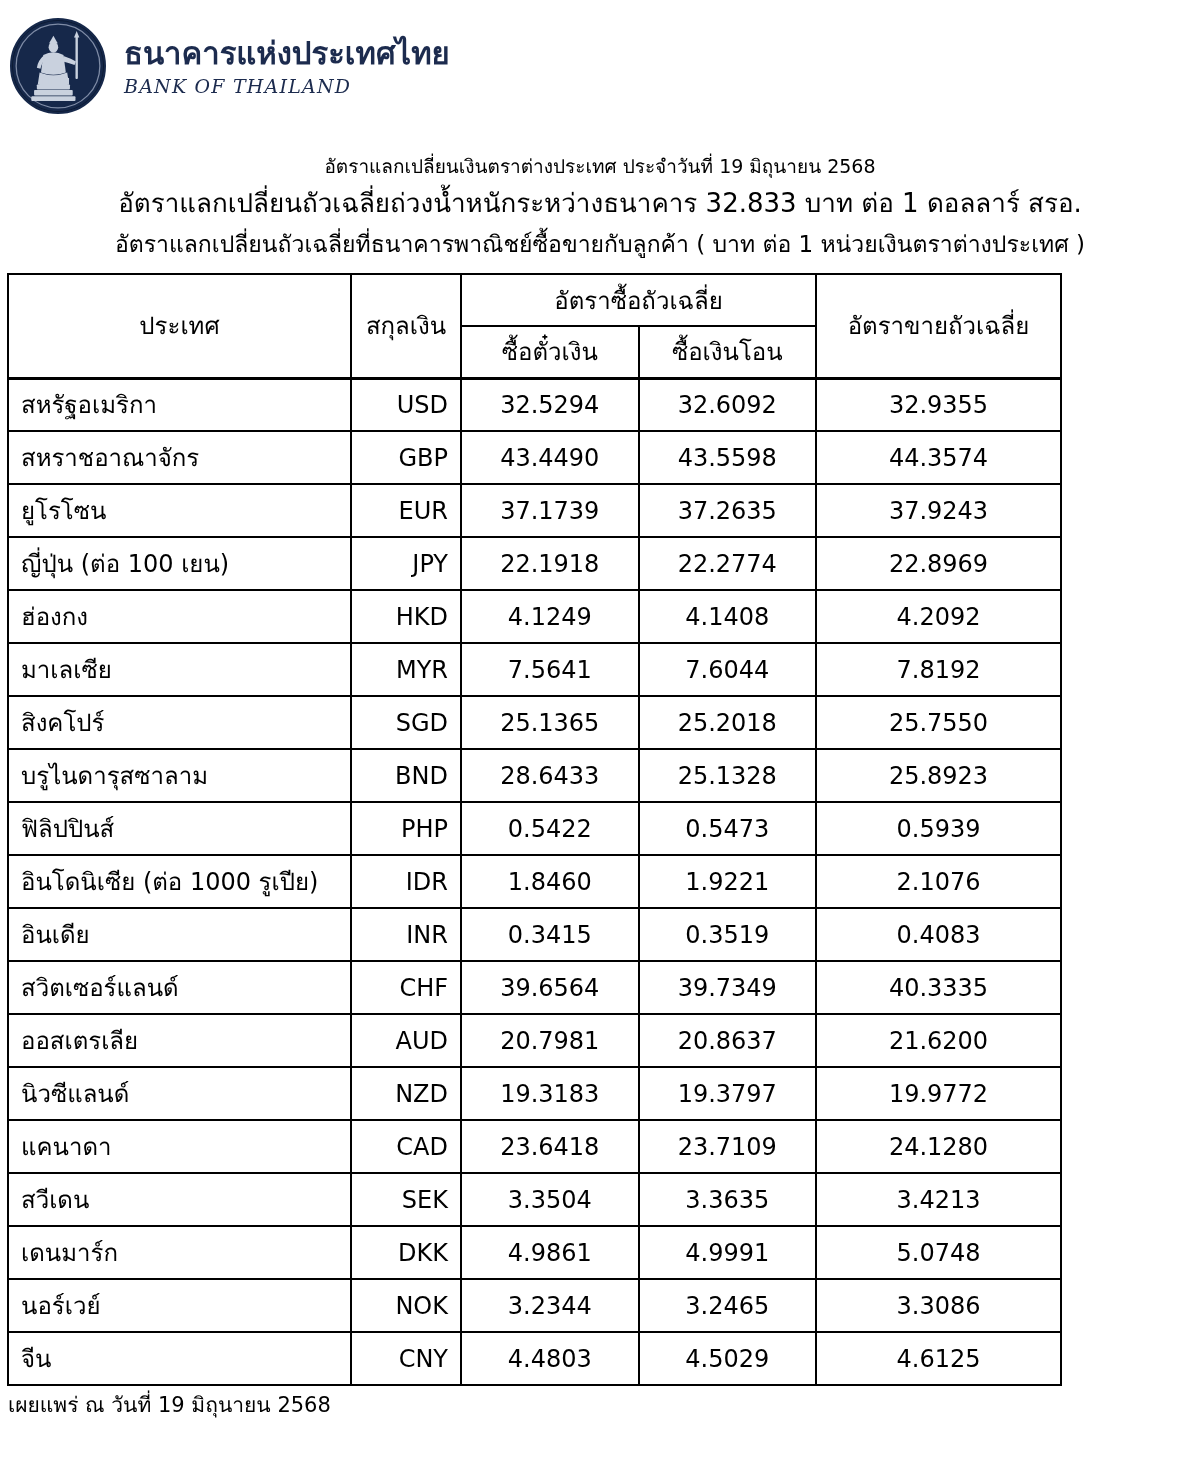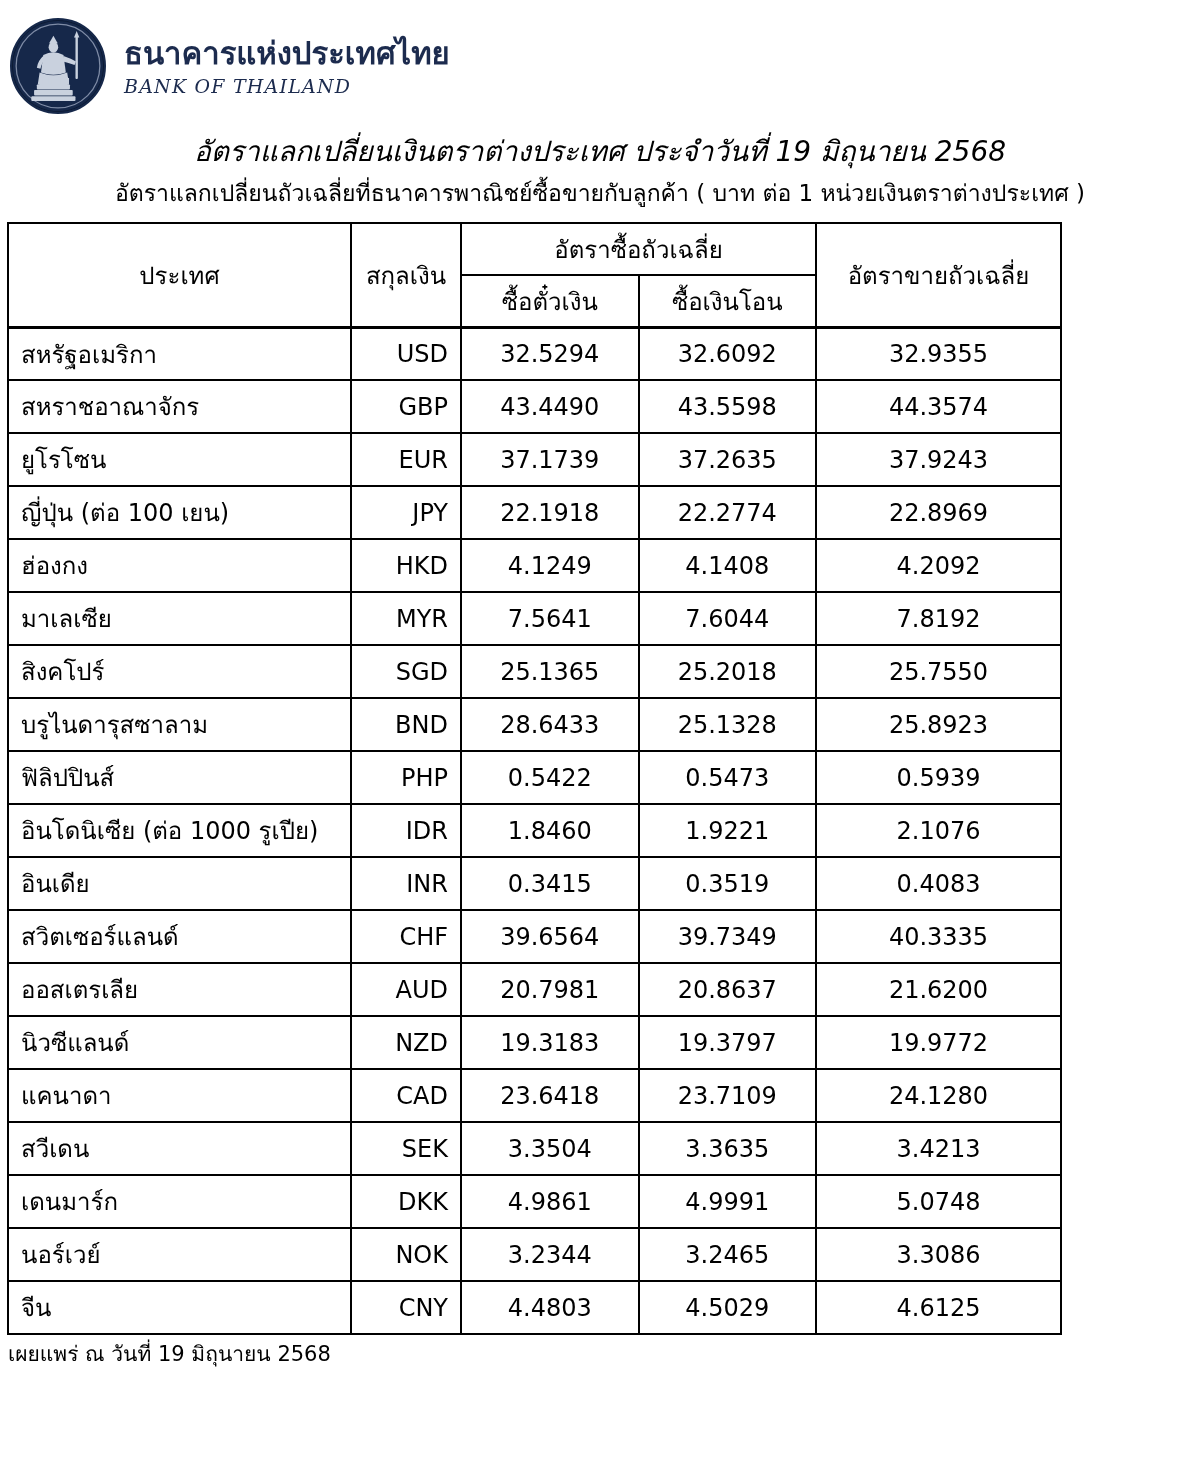--- a/index.html
+++ b/index.html
@@ -63,26 +63,25 @@
     white-space: nowrap;
     font-style: italic;
   }
 
   
   .titles {
     text-align: center;
     padding: 0 6px;
   }
   .title-main {
-    font-size: 28px;
+    font-size: 19px;
     font-weight: 400;
     line-height: 1.28;
-    margin: 16px 0 0 0;
-    white-space: nowrap;
-    font-style: italic;
+    margin: 36px 0 0 0;
+    white-space: nowrap;
   }
   .title-sub1 {
     font-size: 26px;
     font-weight: 400;
     line-height: 1.28;
     margin: 9px 0 0 0;
     white-space: nowrap;
   }
   .title-sub2 {
     font-size: 23px;
@@ -172,20 +171,21 @@
     </svg>
   </div>
   <div class="wordmark">
     <div class="th">ธนาคารแห่งประเทศไทย</div>
     <div class="en">BANK OF THAILAND</div>
   </div>
 </div>
 
 <div class="titles">
   <div class="title-main">อัตราแลกเปลี่ยนเงินตราต่างประเทศ ประจำวันที่ 19 มิถุนายน 2568</div>
+  <div class="title-sub1">อัตราแลกเปลี่ยนถัวเฉลี่ยถ่วงน้ำหนักระหว่างธนาคาร 32.833 บาท ต่อ 1 ดอลลาร์ สรอ.</div>
   <div class="title-sub2">อัตราแลกเปลี่ยนถัวเฉลี่ยที่ธนาคารพาณิชย์ซื้อขายกับลูกค้า ( บาท ต่อ 1 หน่วยเงินตราต่างประเทศ )</div>
 </div>
 
 <div class="table-wrap">
   <table class="fx">
     <thead>
       <tr>
         <th class="c-country th-tall" rowspan="2">ประเทศ</th>
         <th class="c-code th-tall" rowspan="2">สกุลเงิน</th>
         <th class="th-group" colspan="2">อัตราซื้อถัวเฉลี่ย</th>

